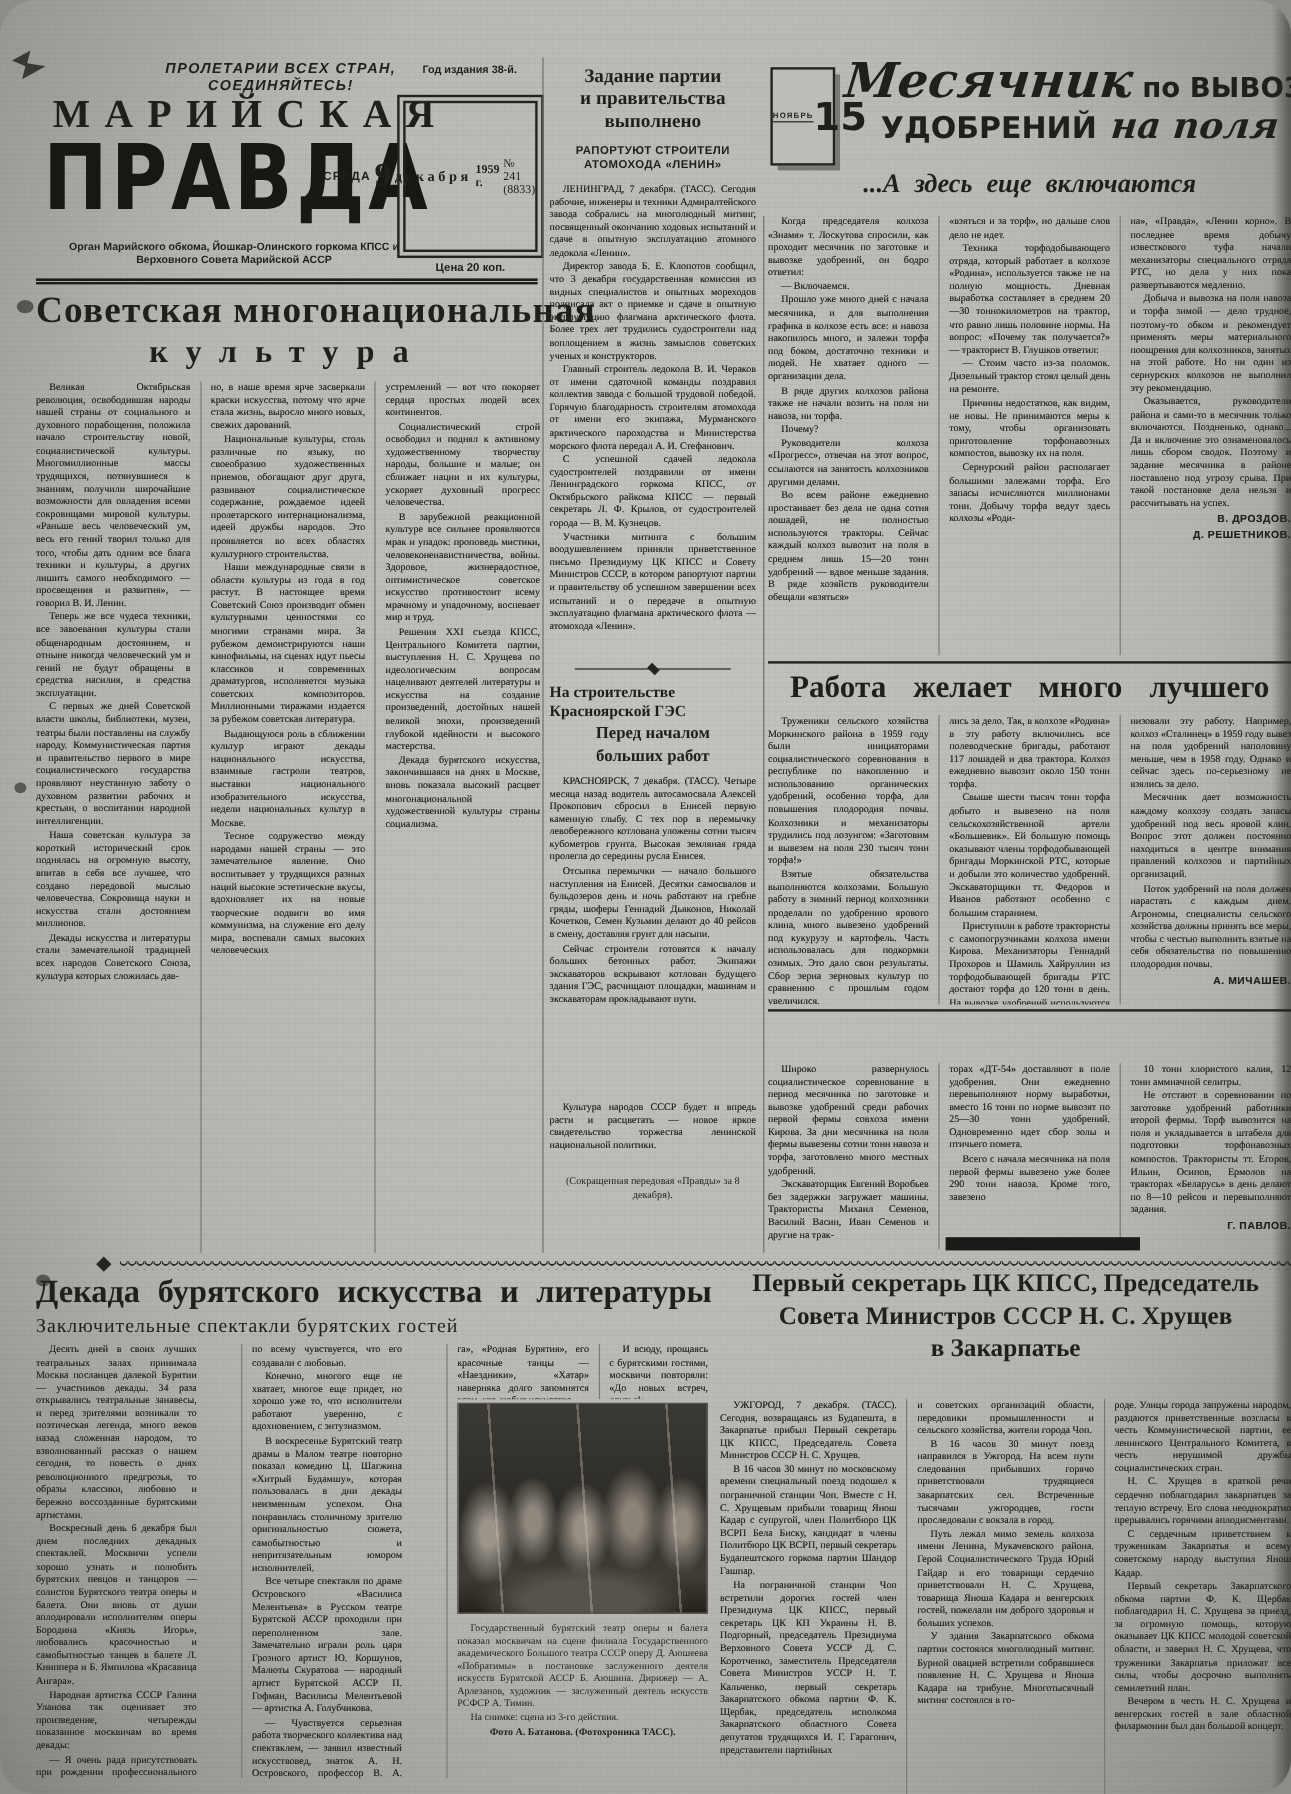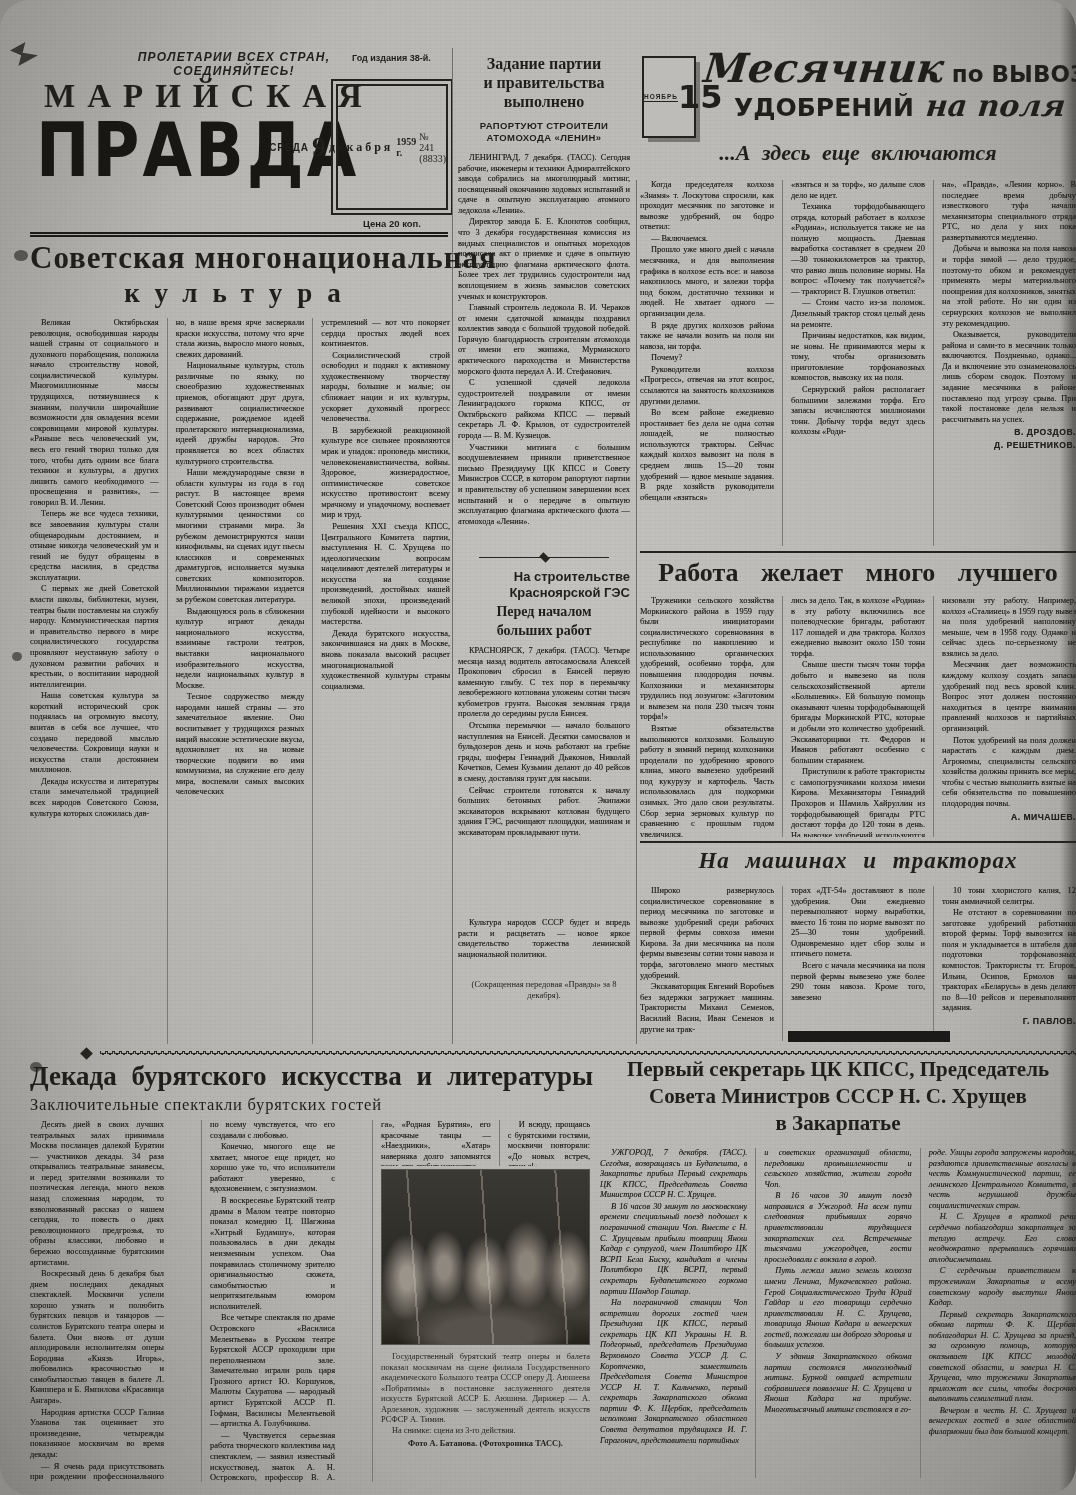--- a/index.html
+++ b/index.html
@@ -69,21 +69,21 @@
   
   #ccol { left:458px; top:54px; width:172px; }
   #lenin-title p { text-align:center; font-weight:bold; font-size:16px; line-height:19px; text-indent:0; }
   #lenin-kicker { margin-top:9px; text-align:center; font-family:"Liberation Sans",sans-serif;
     font-weight:bold; font-size:9.5px; line-height:12px; letter-spacing:.4px; }
   #lenin-body { margin-top:9px; height:392px; }
   .divider-diamond { margin:7px auto 6px auto; width:130px; height:11px; position:relative;
     display:flex; align-items:center; justify-content:center; }
   .divider-diamond .line { position:absolute; left:0; right:0; top:5px; height:1px; background:#26251f; }
   .divider-diamond .dmd { width:9px; height:9px; background:#26251f; transform:rotate(45deg) scale(1,.65); z-index:1; }
-  #ges-rubric p { text-align:right; font-family:Liberation Sans, sans-serif;
+  #ges-rubric p { text-align:left; font-family:Liberation Serif, serif;
     font-weight:bold; font-size:13px; line-height:16px; text-indent:0; }
   #ges-sub p { text-align:center; font-weight:bold; font-size:14px; line-height:17px; text-indent:0; margin-top:2px; }
   #ges-body { margin-top:7px; height:268px; }
   #ed-tail { margin-top:4px; height:58px; }
   #ed-attrib { margin-top:3px; text-align:center; font-size:8.5px; line-height:1.25; }
 
   
   #ed-title1 { left:30px; top:240px; width:420px; text-align:center;
     font-weight:bold; font-size:31px; letter-spacing:1px; white-space:nowrap; }
   #ed-title2 { left:30px; top:278px; width:420px; text-align:center;
@@ -148,36 +148,37 @@
       radial-gradient(120px 40px at 50% 94%, #57534c 0 40%, transparent 75%),
       linear-gradient(180deg, #3b3933 0%, #2d2b27 50%, #403d36 82%, #232119 100%); }
   #photo::after { content:""; position:absolute; inset:0;
     background:repeating-linear-gradient(86deg, transparent 0 36px, rgba(205,198,185,.35) 36px 38px, transparent 38px 74px); }
   #caption { margin-top:7px; font-size:8.3px; line-height:1.27; text-align:justify; overflow:hidden; }
   #caption p { text-indent:11px; margin:0; }
   #photo-credit { margin-top:3px; text-align:center; font-weight:bold; font-size:8.4px; }
 
   #hr-block { left:600px; top:1056px; width:476px; }
   #hr-title p { text-align:center; font-weight:bold; font-size:21px; line-height:27px; text-indent:0; }
-  #hr-cols { margin-top:11px; height:330px;font-style:italic; }
+  #hr-cols { margin-top:29px; height:330px; }
 </style>
 </head>
 <body>
 
 <div id="page">
   <div class="abs" id="grain"></div>
   <div class="abs" id="corner-mark"></div>
   <div class="abs smudge" style="left:14px;top:250px;"></div>
   <div class="abs smudge" style="left:12px;top:652px;width:10px;height:9px;"></div>
   <div class="abs smudge" style="left:30px;top:1062px;width:12px;height:10px;"></div>
 
   <div class="abs" id="slogan">ПРОЛЕТАРИИ ВСЕХ СТРАН, СОЕДИНЯЙТЕСЬ!</div>
   <div class="abs" id="god">Год издания 38-й.</div>
   <div class="abs" id="np1">МАРИЙСКАЯ</div>
   <div class="abs" id="np2">ПРАВДА</div>
+  <div class="abs" id="organ">Орган Марийского обкома, Йошкар-Олинского горкома КПСС и Верховного Совета Марийской АССР</div>
   <div class="abs" id="datebox">
     <div class="db-weekday">СРЕДА</div>
     <div class="db-day">9</div>
     <div class="db-month">декабря</div>
     <div class="db-year">1959 г.</div>
     <div class="db-issue">№ 241 (8833)</div>
   </div>
   <div class="abs" id="price">Цена 20 коп.</div>
   <div class="abs" id="mast-rule"></div>
 
@@ -312,21 +313,20 @@
           <p>Месячник дает возможность каждому колхозу создать запасы удобрений под весь яровой клин. Вопрос этот должен постоянно находиться в центре внимания правлений колхозов и партийных организаций.</p>
           <p>Поток удобрений на поля должен нарастать с каждым днем. Агрономы, специалисты сельского хозяйства должны принять все меры, чтобы с честью выполнить взятые на себя обязательства по повышению плодородия почвы.</p>
         </div>
       <div class="byline">
           <p>А. МИЧАШЕВ.</p>
         </div>
     </div>
   </div>
 
   <div class="abs" id="rule-b"></div>
-  <div class="abs" id="mash-title">На машинах и тракторах</div>
   <div class="abs cols" id="mash-cols">
     <div class="col bodytext">
         <p>Широко развернулось социалистическое соревнование в период месячника по заготовке и вывозке удобрений среди рабочих первой фермы совхоза имени Кирова. За дни месячника на поля фермы вывезены сотни тонн навоза и торфа, заготовлено много местных удобрений.</p>
         <p>Экскаваторщик Евгений Воробьев без задержки загружает машины. Трактористы Михаил Семенов, Василий Васин, Иван Семенов и другие на трак-</p>
       </div>
     <div class="col bodytext">
         <p class="cont">торах «ДТ-54» доставляют в поле удобрения. Они ежедневно перевыполняют норму выработки, вместо 16 тонн по норме вывозят по 25—30 тонн удобрений. Одновременно идет сбор золы и птичьего помета.</p>
         <p>Всего с начала месячника на поля первой фермы вывезено уже более 290 тонн навоза. Кроме того, завезено</p>
       </div>
     <div class="col bodytext">

